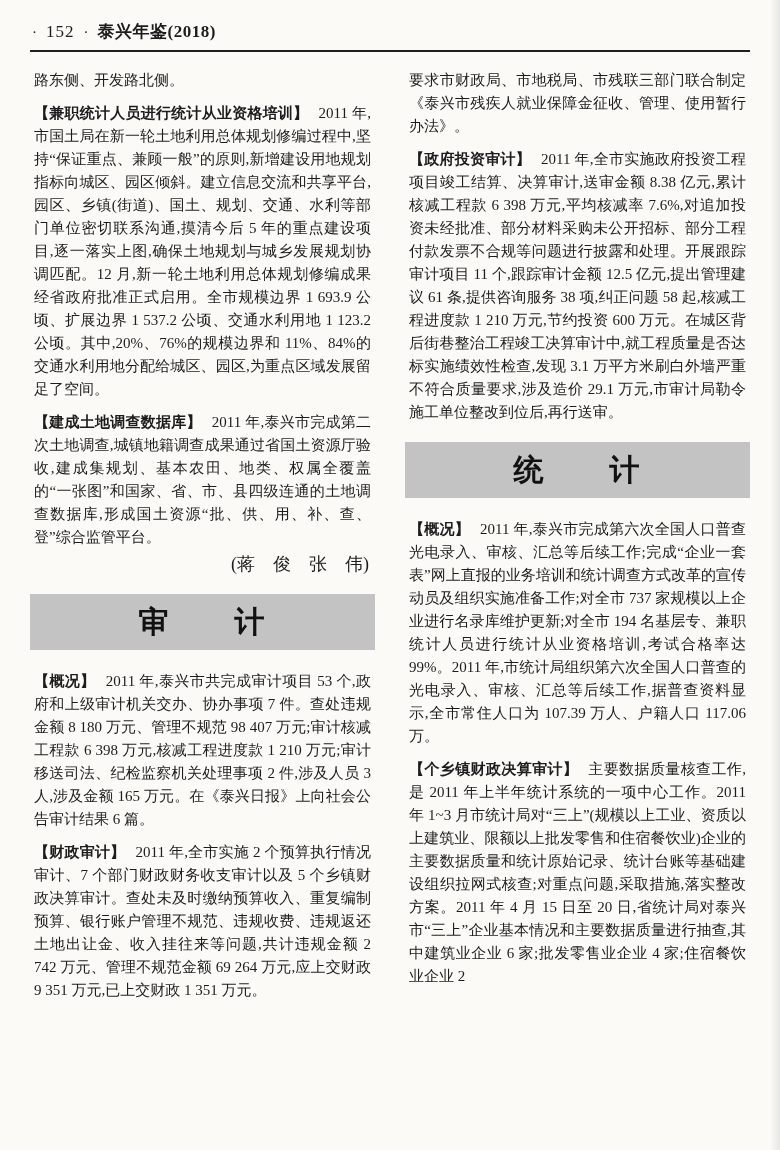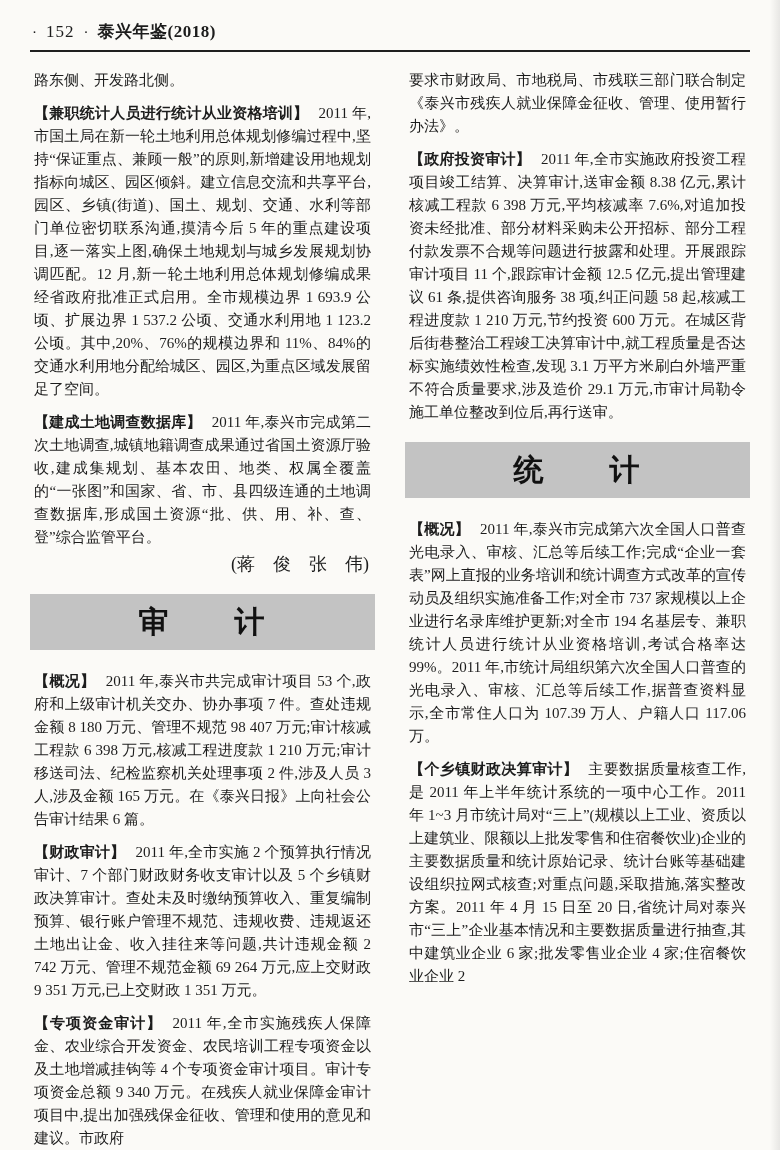--- a/index.html
+++ b/index.html
@@ -113,23 +113,20 @@
       </div>
 
       <div class="entry" style="margin-top:0;">
         <p class="para"><span class="entry-title">【概况】</span><span>2011 年,泰兴市共完成审计项目 53 个,政府和上级审计机关交办、协办事项 7 件。查处违规金额 8 180 万元、管理不规范 98 407 万元;审计核减工程款 6 398 万元,核减工程进度款 1 210 万元;审计移送司法、纪检监察机关处理事项 2 件,涉及人员 3 人,涉及金额 165 万元。在《泰兴日报》上向社会公告审计结果 6 篇。</span></p>
       </div>
 
       <div class="entry">
         <p class="para"><span class="entry-title">【财政审计】</span><span>2011 年,全市实施 2 个预算执行情况审计、7 个部门财政财务收支审计以及 5 个乡镇财政决算审计。查处未及时缴纳预算收入、重复编制预算、银行账户管理不规范、违规收费、违规返还土地出让金、收入挂往来等问题,共计违规金额 2 742 万元、管理不规范金额 69 264 万元,应上交财政 9 351 万元,已上交财政 1 351 万元。</span></p>
       </div>
 
-      <div class="entry">
-        <p class="para"><span class="entry-title">【专项资金审计】</span><span>2011 年,全市实施残疾人保障金、农业综合开发资金、农民培训工程专项资金以及土地增减挂钩等 4 个专项资金审计项目。审计专项资金总额 9 340 万元。在残疾人就业保障金审计项目中,提出加强残保金征收、管理和使用的意见和建议。市政府</span></p>
-      </div>
     </div>
 
     <div class="col">
       <p class="para">要求市财政局、市地税局、市残联三部门联合制定《泰兴市残疾人就业保障金征收、管理、使用暂行办法》。</p>
 
       <div class="entry">
         <p class="para"><span class="entry-title">【政府投资审计】</span><span>2011 年,全市实施政府投资工程项目竣工结算、决算审计,送审金额 8.38 亿元,累计核减工程款 6 398 万元,平均核减率 7.6%,对追加投资未经批准、部分材料采购未公开招标、部分工程付款发票不合规等问题进行披露和处理。开展跟踪审计项目 11 个,跟踪审计金额 12.5 亿元,提出管理建议 61 条,提供咨询服务 38 项,纠正问题 58 起,核减工程进度款 1 210 万元,节约投资 600 万元。在城区背后街巷整治工程竣工决算审计中,就工程质量是否达标实施绩效性检查,发现 3.1 万平方米刷白外墙严重不符合质量要求,涉及造价 29.1 万元,市审计局勒令施工单位整改到位后,再行送审。</span></p>
       </div>
 
 

